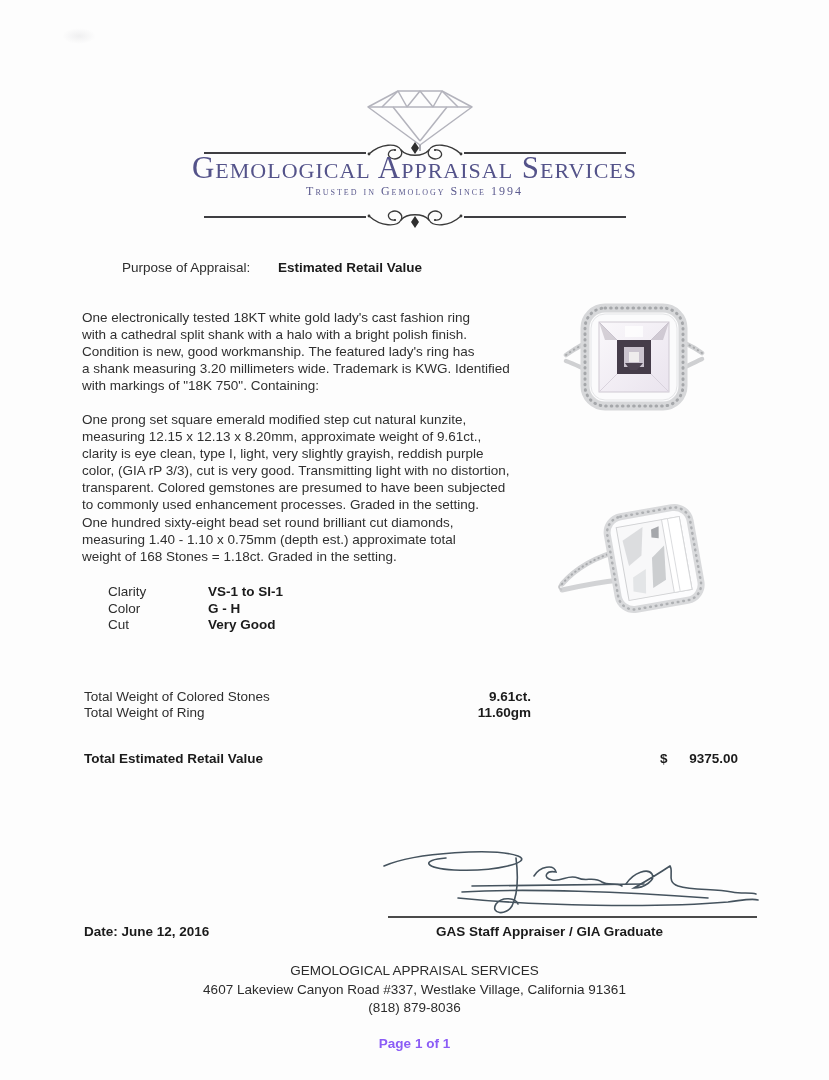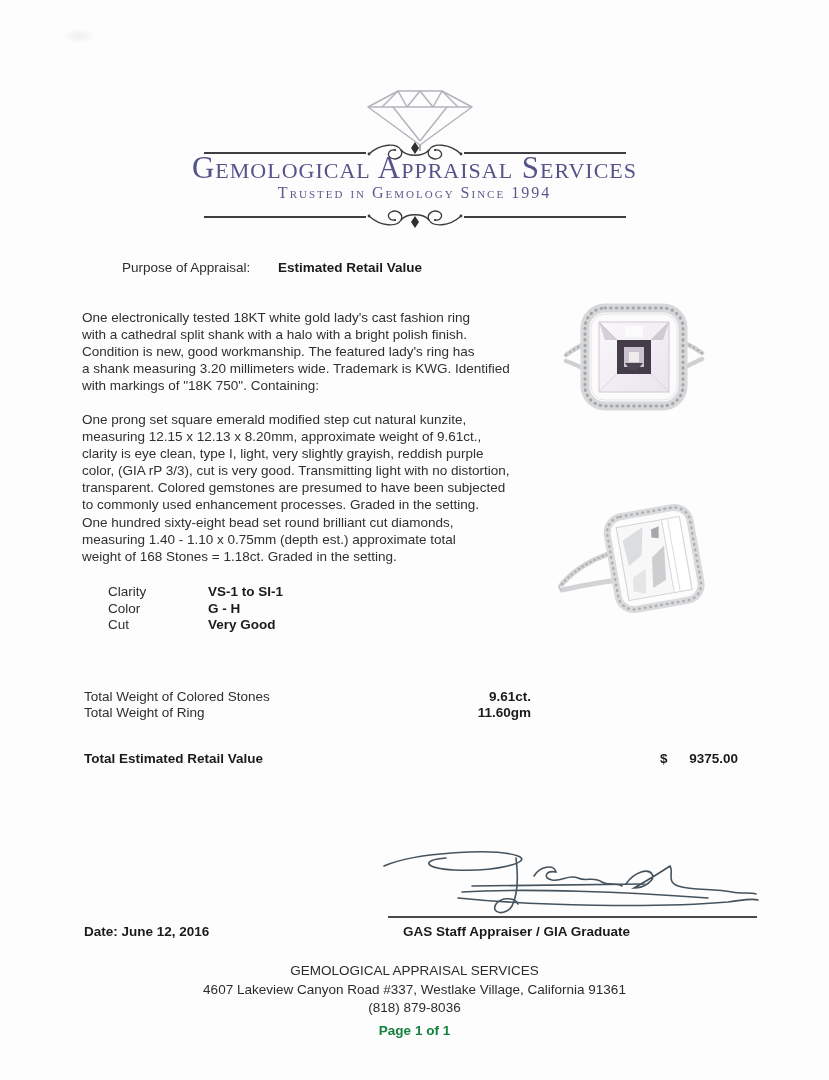--- a/index.html
+++ b/index.html
@@ -22,21 +22,21 @@
   .orn-center{width:98px;height:26px;flex:0 0 auto;}
   #company-title{
     position:absolute;left:0;top:150px;width:829px;text-align:center;margin:0;
     font-family:"Liberation Serif","DejaVu Serif",serif;
     font-variant:small-caps;font-weight:400;font-size:31px;letter-spacing:1px;
     color:#54538a;
   }
   #company-subtitle{
     position:absolute;left:0;top:184px;width:829px;text-align:center;
     font-family:"Liberation Serif","DejaVu Serif",serif;
-    font-variant:small-caps;font-size:16px;letter-spacing:2px;color:#5b5a8e;
+    font-variant:small-caps;font-size:12px;letter-spacing:2px;color:#5b5a8e;
   }
 
   
   .fs{font-size:13.5px;}
   b,.bold{font-weight:bold;color:#1b1b1b;}
   #info-block{position:absolute;left:84px;top:260px;line-height:16.5px;}
   .info-row{display:flex;}
   .info-label{width:156px;margin-left:38px;}
   #para1{position:absolute;left:82px;top:309px;}
   #para2{position:absolute;left:82px;top:411px;}
@@ -48,27 +48,27 @@
   #totals{position:absolute;left:84px;top:689px;width:447px;line-height:16.2px;}
   .total-row{display:flex;justify-content:space-between;}
   #retail-row{position:absolute;left:0;top:751px;width:829px;height:18px;padding-left:36px;}
   #retail-label{position:absolute;left:84px;font-weight:bold;color:#1b1b1b;}
   #retail-currency{position:absolute;left:660px;font-weight:bold;color:#1b1b1b;}
   #retail-amount{position:absolute;left:672px;width:66px;text-align:right;font-weight:bold;color:#1b1b1b;}
 
   
   #signature-svg{position:absolute;left:376px;top:846px;}
   #signature-rule{position:absolute;left:388px;top:916px;width:369px;height:2px;background:#4a4a4a;}
-  #appraiser-title{position:absolute;left:403px;top:924px;width:260px;text-align:left;
+  #appraiser-title{position:absolute;left:403px;top:924px;width:260px;text-align:right;
     font-weight:bold;color:#1b1b1b;}
   #date-line{position:absolute;left:84px;top:924px;font-weight:bold;color:#1b1b1b;}
 
   
   #footer{position:absolute;left:0;top:962px;width:829px;text-align:center;line-height:18.5px;color:#2c2c2c;}
-  #footer .page-num{display:inline-block;margin-top:4px;font-weight:bold;color:#15803d;text-align:right;}
+  #footer .page-num{display:inline-block;margin-top:17px;font-weight:bold;color:#8b5cf6;text-align:right;}
 
   
   #ring-photo-top{position:absolute;left:563px;top:291px;}
   #ring-photo-side{position:absolute;left:556px;top:496px;}
 </style>
 </head>
 <body>
 
 <div class="page">
 

